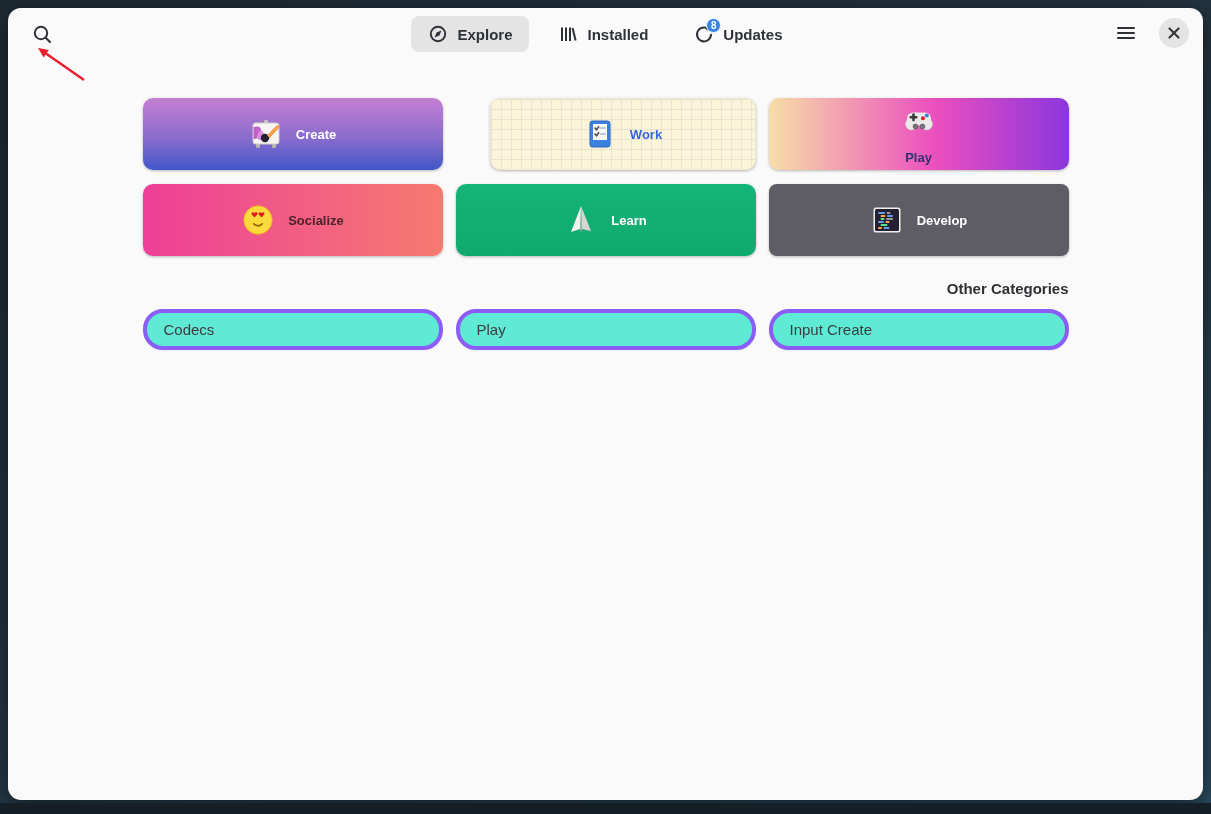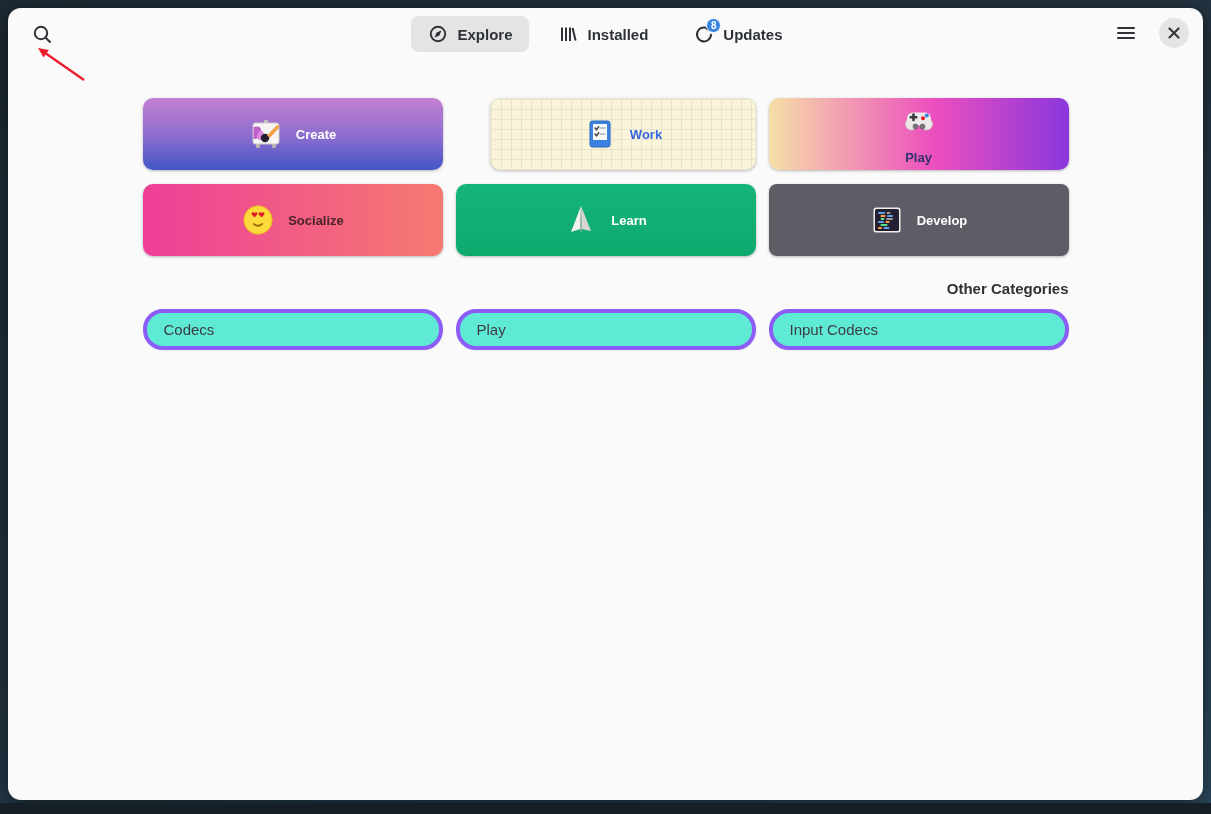--- a/index.html
+++ b/index.html
@@ -232,20 +232,20 @@
     <div class="other-title">Other Categories</div>
 
     <div class="pill-grid">
       <div class="pill">
         <span>Codecs</span>
       </div>
       <div class="pill">
         <span>Play</span>
       </div>
       <div class="pill">
-        <span>Input Codecs</span>
+        <span>Input Create</span>
       </div>
     </div>
 
   </div>
 </div>
 
 <div class="bottom-strip"></div>
 
 </body></html>

